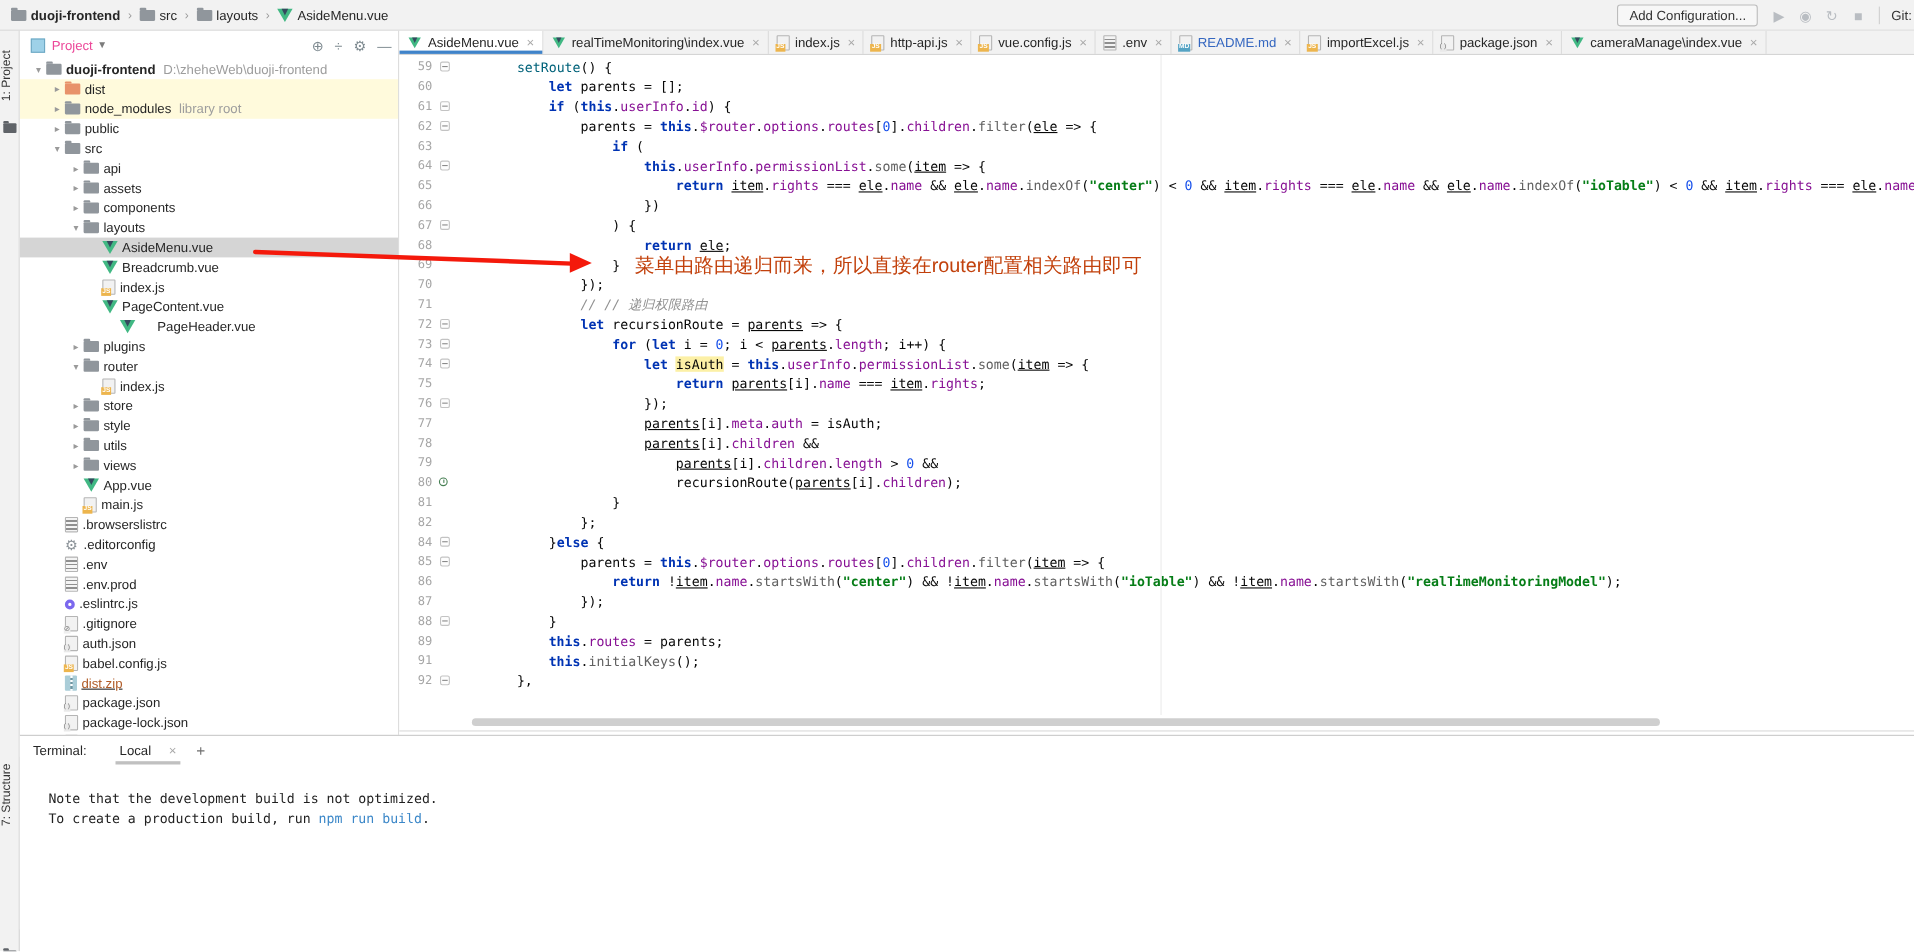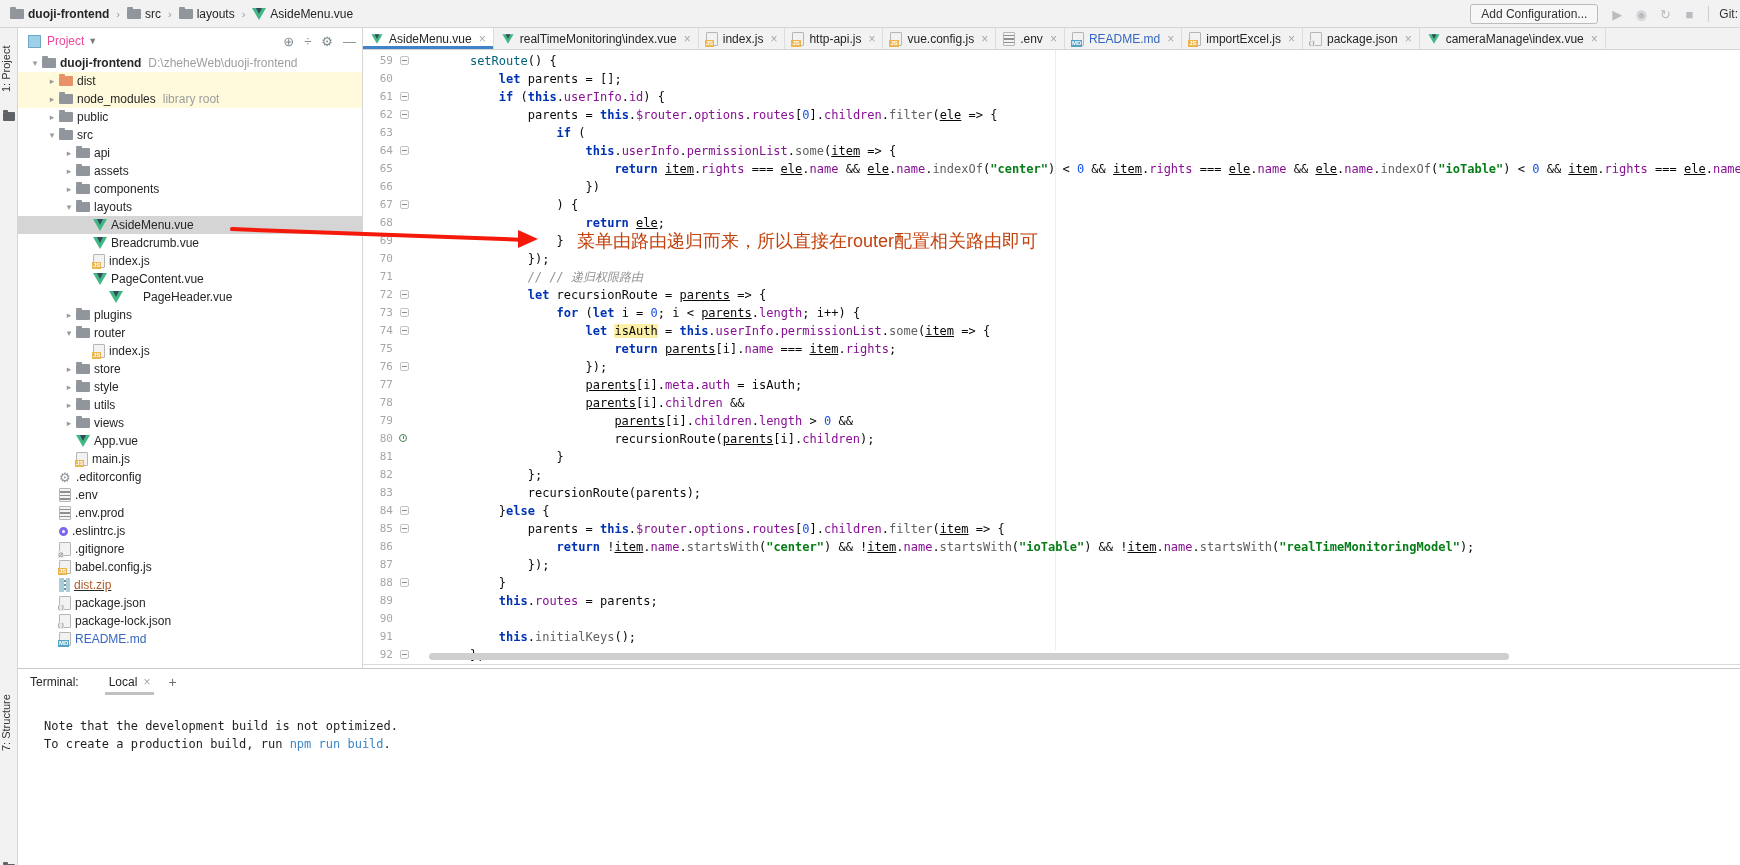--- a/index.html
+++ b/index.html
@@ -111,21 +111,21 @@
   .crumbbar { height:24px; border-top:1px solid #dadada; display:flex; align-items:center; padding-left:65px;
               color:#6f6f6f; background:#fff; }
   .bcrumb { padding:0 2px; }
   .bcrumb-sep { color:#9a9a9a; padding:0 6px; font-size:11px; }
 
   
   .terminal { position:absolute; left:18px; top:668px; width:1722px; height:177px; background:#fff;
               border-top:1px solid #c9c9c9; }
   .term-head { height:26px; display:flex; align-items:center; padding-left:12px; }
   .term-title { color:#262626; margin-right:26px; }
-  .term-tab { position:relative; display:flex; align-items:center; gap:6px; padding:0 4px; height:26px; color:#262626; }
+  .term-tab { position:relative; display:flex; align-items:center; gap:16px; padding:0 4px; height:26px; color:#262626; }
   .term-tab:after { content:""; position:absolute; left:0; right:0; bottom:0; height:3px; background:#c0c0c0; }
   .term-tab .tclose { color:#a8a8a8; }
   .term-plus { color:#6f6f6f; font-size:14px; margin-left:14px; }
   .term-body { padding:22px 0 0 26px; font-family:"DejaVu Sans Mono", monospace; font-size:12px; line-height:18px; color:#1f1f1f; }
   .tt-cmd { color:#3b87c8; }
 
   
   .anno-line { position:absolute; left:230px; top:227px; width:292px; height:4px; background:#f4190b;
                transform:rotate(2.1deg); transform-origin:left center; border-radius:2px; }
   .anno-head { position:absolute; left:518px; top:230px; width:0; height:0;
@@ -304,20 +304,25 @@
           <span class="ico ic-vue"></span>
           <span class="tlabel">App.vue</span>
         </div>
         <div class="trow" style="padding-left: 44px;">
           <span class="chev"></span>
           <span class="ico ic-file ic-js"></span>
           <span class="tlabel">main.js</span>
         </div>
         <div class="trow" style="padding-left: 27px;">
           <span class="chev"></span>
+          <span class="ico ic-file ic-txt"></span>
+          <span class="tlabel">.browserslistrc</span>
+        </div>
+        <div class="trow" style="padding-left: 27px;">
+          <span class="chev"></span>
           <span class="ico ic-gear">⚙</span>
           <span class="tlabel">.editorconfig</span>
         </div>
         <div class="trow" style="padding-left: 27px;">
           <span class="chev"></span>
           <span class="ico ic-file ic-txt"></span>
           <span class="tlabel">.env</span>
         </div>
         <div class="trow" style="padding-left: 27px;">
           <span class="chev"></span>
@@ -326,20 +331,25 @@
         </div>
         <div class="trow" style="padding-left: 27px;">
           <span class="chev"></span>
           <span class="ico ic-eslint"></span>
           <span class="tlabel">.eslintrc.js</span>
         </div>
         <div class="trow" style="padding-left: 27px;">
           <span class="chev"></span>
           <span class="ico ic-file ic-git"></span>
           <span class="tlabel">.gitignore</span>
+        </div>
+        <div class="trow" style="padding-left: 27px;">
+          <span class="chev"></span>
+          <span class="ico ic-file ic-json"></span>
+          <span class="tlabel">auth.json</span>
         </div>
         <div class="trow" style="padding-left: 27px;">
           <span class="chev"></span>
           <span class="ico ic-file ic-js"></span>
           <span class="tlabel">babel.config.js</span>
         </div>
         <div class="trow" style="padding-left: 27px; text-decoration: underline;">
           <span class="chev"></span>
           <span class="ico ic-zip"></span>
           <span class="tlabel orange">dist.zip</span>
@@ -434,28 +444,26 @@
         <div class="cl"><span class="ln">73</span><span class="fold-col"><span class="fold-box"></span></span><span class="ct"><span>                </span><span class="t-kw">for </span><span class="t-pl">(</span><span class="t-kw">let </span><span class="t-pl">i = </span><span class="t-num">0</span><span class="t-pl">; i &lt; </span><span class="t-pv">parents</span><span class="t-pl">.</span><span class="t-prop">length</span><span class="t-pl">; i++) {</span></span></div>
         <div class="cl"><span class="ln">74</span><span class="fold-col"><span class="fold-box"></span></span><span class="ct"><span>                    </span><span class="t-kw">let </span><span class="t-hl">isAuth</span><span class="t-pl"> = </span><span class="t-kw">this</span><span class="t-pl">.</span><span class="t-prop">userInfo</span><span class="t-pl">.</span><span class="t-prop">permissionList</span><span class="t-pl">.</span><span class="t-mc">some</span><span class="t-pl">(</span><span class="t-pu">item</span><span class="t-pl"> =&gt; {</span></span></div>
         <div class="cl"><span class="ln">75</span><span class="fold-col"></span><span class="ct"><span>                        </span><span class="t-kw">return </span><span class="t-pv">parents</span><span class="t-pl">[i].</span><span class="t-prop">name</span><span class="t-pl"> === </span><span class="t-pu">item</span><span class="t-pl">.</span><span class="t-prop">rights</span><span class="t-pl">;</span></span></div>
         <div class="cl"><span class="ln">76</span><span class="fold-col"><span class="fold-box"></span></span><span class="ct"><span>                    </span><span class="t-pl">});</span></span></div>
         <div class="cl"><span class="ln">77</span><span class="fold-col"></span><span class="ct"><span>                    </span><span class="t-pv">parents</span><span class="t-pl">[i].</span><span class="t-prop">meta</span><span class="t-pl">.</span><span class="t-prop">auth</span><span class="t-pl"> = isAuth;</span></span></div>
         <div class="cl"><span class="ln">78</span><span class="fold-col"></span><span class="ct"><span>                    </span><span class="t-pv">parents</span><span class="t-pl">[i].</span><span class="t-prop">children</span><span class="t-pl"> &amp;&amp;</span></span></div>
         <div class="cl"><span class="ln">79</span><span class="fold-col"></span><span class="ct"><span>                        </span><span class="t-pv">parents</span><span class="t-pl">[i].</span><span class="t-prop">children</span><span class="t-pl">.</span><span class="t-prop">length</span><span class="t-pl"> &gt; </span><span class="t-num">0</span><span class="t-pl"> &amp;&amp;</span></span></div>
         <div class="cl"><span class="ln">80</span><span class="fold-col"><span class="clock"></span></span><span class="ct"><span>                        </span><span class="t-pl">recursionRoute(</span><span class="t-pv">parents</span><span class="t-pl">[i].</span><span class="t-prop">children</span><span class="t-pl">);</span></span></div>
         <div class="cl"><span class="ln">81</span><span class="fold-col"></span><span class="ct"><span>                </span><span class="t-pl">}</span></span></div>
         <div class="cl"><span class="ln">82</span><span class="fold-col"></span><span class="ct"><span>            </span><span class="t-pl">};</span></span></div>
-        <div class="cl"><span class="ln">83</span><span class="fold-col"></span><span class="ct"><span>            </span><span class="t-pl">recursionRoute(parents);</span></span></div>
         <div class="cl"><span class="ln">84</span><span class="fold-col"><span class="fold-box"></span></span><span class="ct"><span>        </span><span class="t-pl">}</span><span class="t-kw">else</span><span class="t-pl"> {</span></span></div>
         <div class="cl"><span class="ln">85</span><span class="fold-col"><span class="fold-box"></span></span><span class="ct"><span>            </span><span class="t-pl">parents = </span><span class="t-kw">this</span><span class="t-pl">.</span><span class="t-prop">$router</span><span class="t-pl">.</span><span class="t-prop">options</span><span class="t-pl">.</span><span class="t-prop">routes</span><span class="t-pl">[</span><span class="t-num">0</span><span class="t-pl">].</span><span class="t-prop">children</span><span class="t-pl">.</span><span class="t-mc">filter</span><span class="t-pl">(</span><span class="t-pu">item</span><span class="t-pl"> =&gt; {</span></span></div>
         <div class="cl"><span class="ln">86</span><span class="fold-col"></span><span class="ct"><span>                </span><span class="t-kw">return </span><span class="t-pl">!</span><span class="t-pu">item</span><span class="t-pl">.</span><span class="t-prop">name</span><span class="t-pl">.</span><span class="t-mc">startsWith</span><span class="t-pl">(</span><span class="t-str">"center"</span><span class="t-pl">) &amp;&amp; !</span><span class="t-pu">item</span><span class="t-pl">.</span><span class="t-prop">name</span><span class="t-pl">.</span><span class="t-mc">startsWith</span><span class="t-pl">(</span><span class="t-str">"ioTable"</span><span class="t-pl">) &amp;&amp; !</span><span class="t-pu">item</span><span class="t-pl">.</span><span class="t-prop">name</span><span class="t-pl">.</span><span class="t-mc">startsWith</span><span class="t-pl">(</span><span class="t-str">"realTimeMonitoringModel"</span><span class="t-pl">);</span></span></div>
         <div class="cl"><span class="ln">87</span><span class="fold-col"></span><span class="ct"><span>            </span><span class="t-pl">});</span></span></div>
         <div class="cl"><span class="ln">88</span><span class="fold-col"><span class="fold-box"></span></span><span class="ct"><span>        </span><span class="t-pl">}</span></span></div>
         <div class="cl"><span class="ln">89</span><span class="fold-col"></span><span class="ct"><span>        </span><span class="t-kw">this</span><span class="t-pl">.</span><span class="t-prop">routes</span><span class="t-pl"> = parents;</span></span></div>
-        <div class="cl"><span class="ln">90</span><span class="fold-col"></span><span class="ct"><span></span></span></div>
         <div class="cl"><span class="ln">91</span><span class="fold-col"></span><span class="ct"><span>        </span><span class="t-kw">this</span><span class="t-pl">.</span><span class="t-mc">initialKeys</span><span class="t-pl">();</span></span></div>
         <div class="cl"><span class="ln">92</span><span class="fold-col"><span class="fold-box"></span></span><span class="ct"><span>    </span><span class="t-pl">},</span></span></div>
         <div class="margin-guide"></div>
         <div class="hscroll"></div>
       </div>
     <div class="crumbbar" id="editor-breadcrumb">
         <span class="bcrumb">script</span>
         <span class="bcrumb-sep">›</span>
         <span class="bcrumb">methods</span>
         <span class="bcrumb-sep">›</span>

